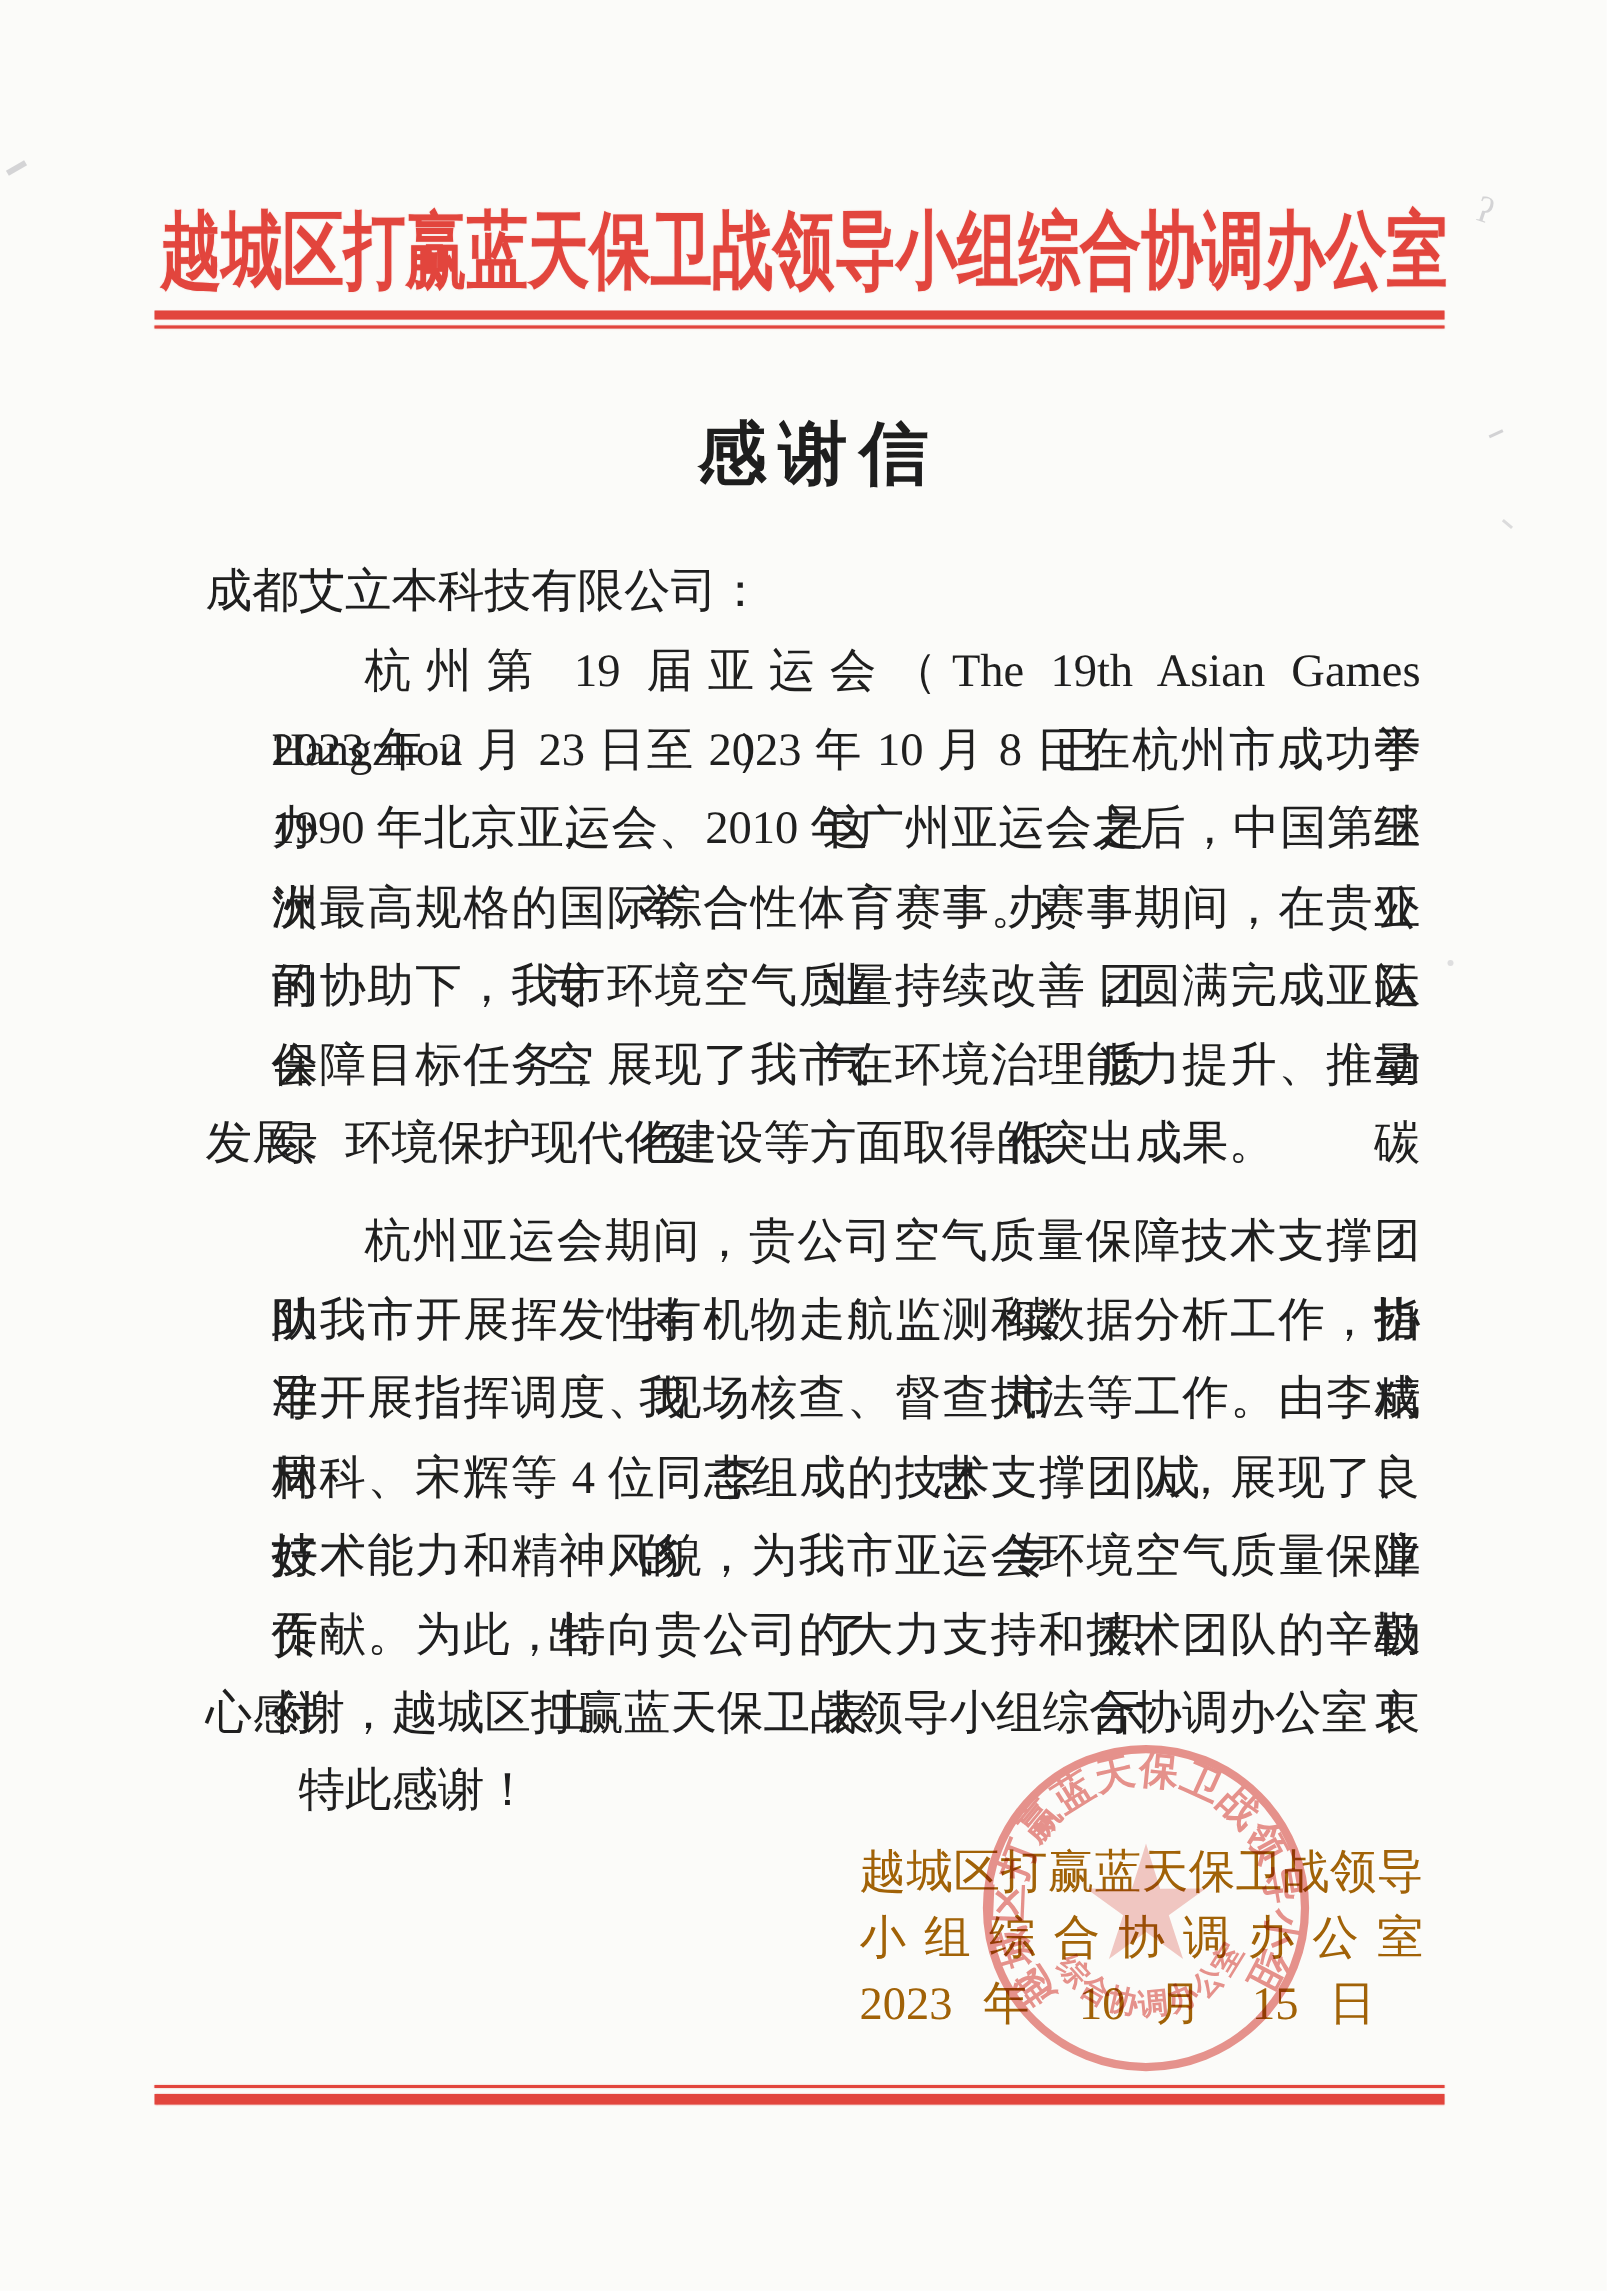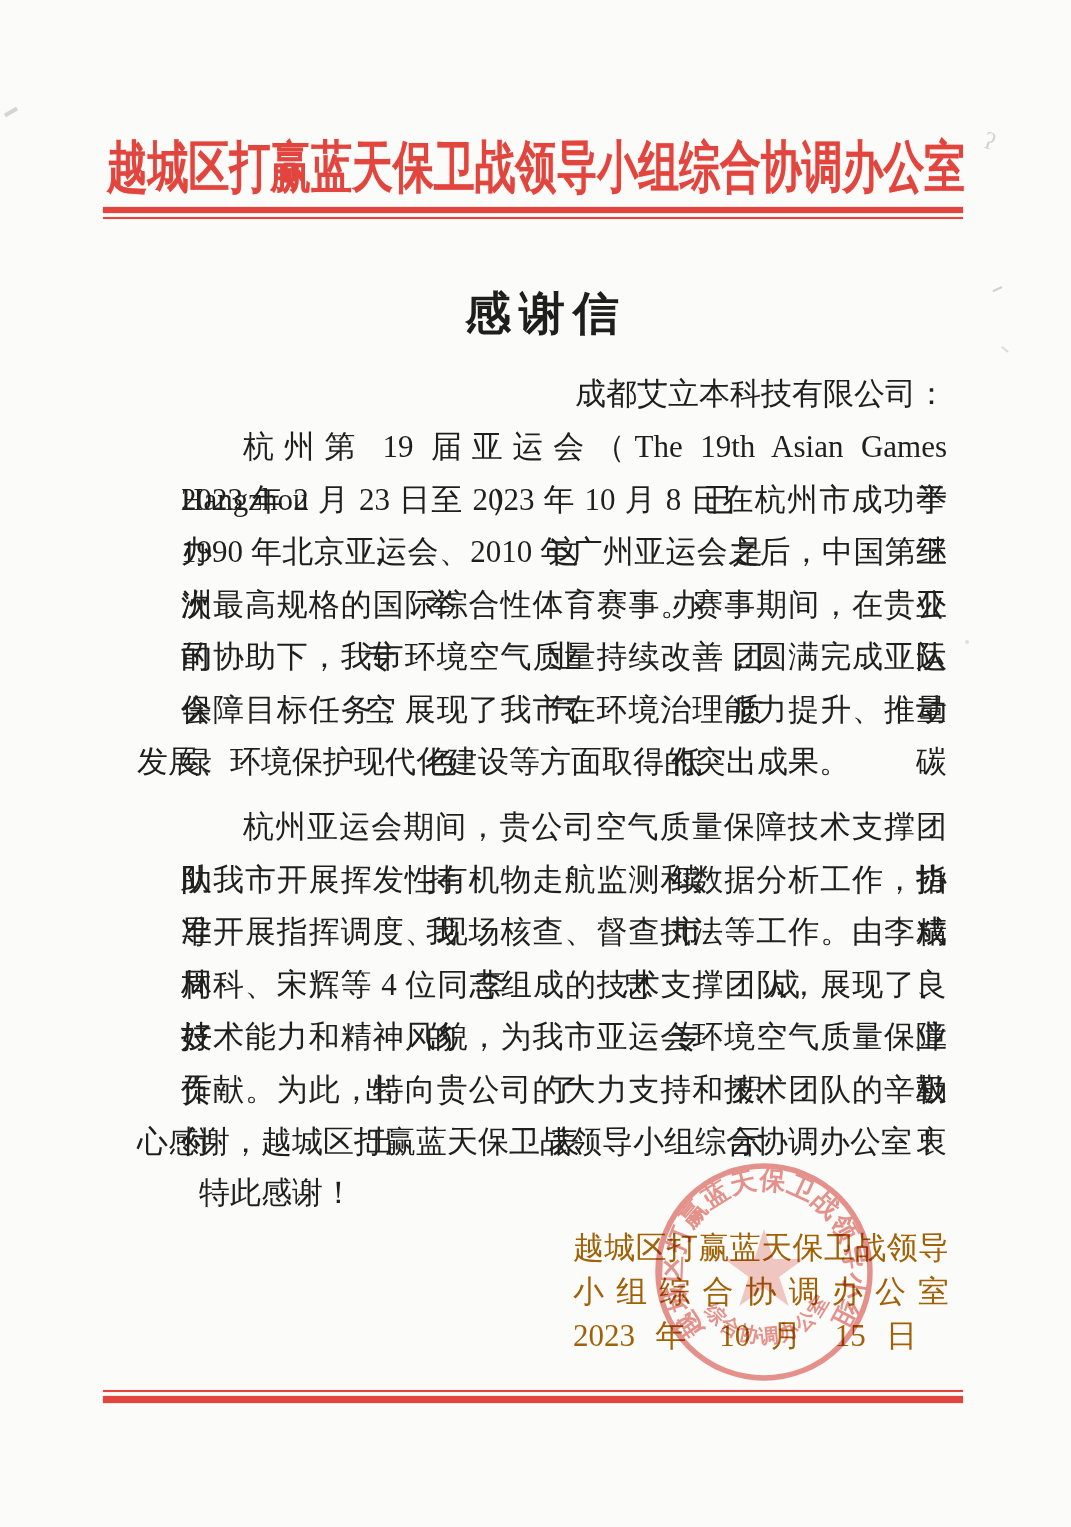--- a/index.html
+++ b/index.html
@@ -25,28 +25,28 @@
   }
 
   .rule{position:absolute;left:103px;width:860px;background:var(--accent,#e2453d);}
   .rule.soft{box-shadow:0 0 1px rgba(226,69,61,.6);}
   .rule-top-thick{top:207px;height:6px;}
   .rule-top-thin{top:217px;height:2px;}
   .rule-bot-thin{top:1390px;height:2px;}
   .rule-bot-thick{top:1396px;height:7px;}
 
   .doc-title{
-    position:absolute;left:137px;width:810px;top:283px;margin:0;
+    position:absolute;left:137px;width:810px;top:272px;margin:0;
     text-align:center;
     font-size:46px;font-weight:bold;color:#1e1e1e;
     letter-spacing:8px;text-indent:8px;
   }
 
   .bodytext{font-size:31px;color:#1f1f1f;}
-  .salutation{position:absolute;left:137px;top:367px;width:810px;height:53px;line-height:53px;text-align:right;}
+  .salutation{position:absolute;left:137px;top:367px;width:810px;height:53px;line-height:53px;}
   .para{position:absolute;left:137px;width:810px;}
   .p1{top:421px;}
   .p2{top:801px;}
   .line{
     height:52.5px;line-height:52.5px;
     text-align:justify;text-justify:inter-ideograph;
     white-space:nowrap;
     white-space:normal;
   }
   .jl{text-align-last:justify;margin-left:44px;}

